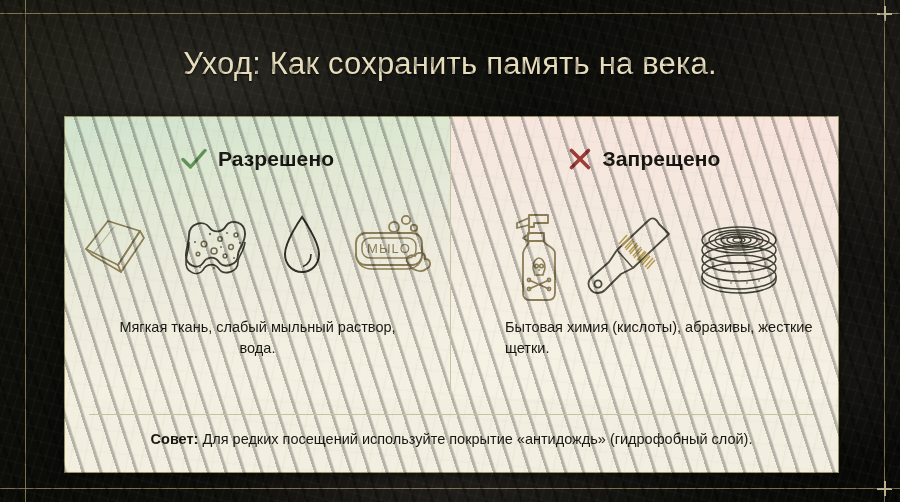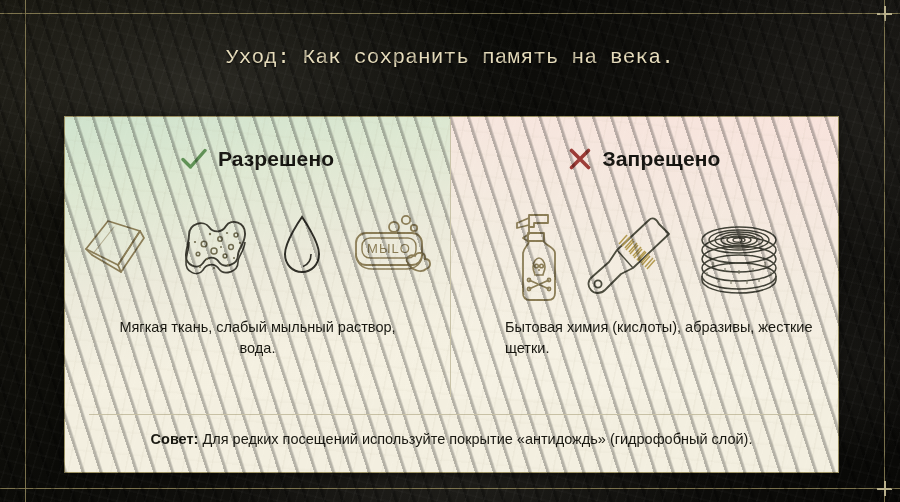--- a/index.html
+++ b/index.html
@@ -62,22 +62,22 @@
   .plus-tr { right: 8px; top: 6px; }
   .plus-br { right: 8px; bottom: 6px; }
 
   
   .page-title {
     position: absolute;
     top: 46px;
     left: 0;
     width: 900px;
     text-align: center;
-    font-family: Liberation Mono, monospace;
-    font-size: 21px;
+    font-family: Liberation Sans, sans-serif;
+    font-size: 31px;
     letter-spacing: .2px;
     color: #e7ddbc;
     text-shadow: 0 1px 2px rgba(0,0,0,.85);
     white-space: nowrap;
   }
 
   
   .card {
     position: absolute;
     left: 64px;

